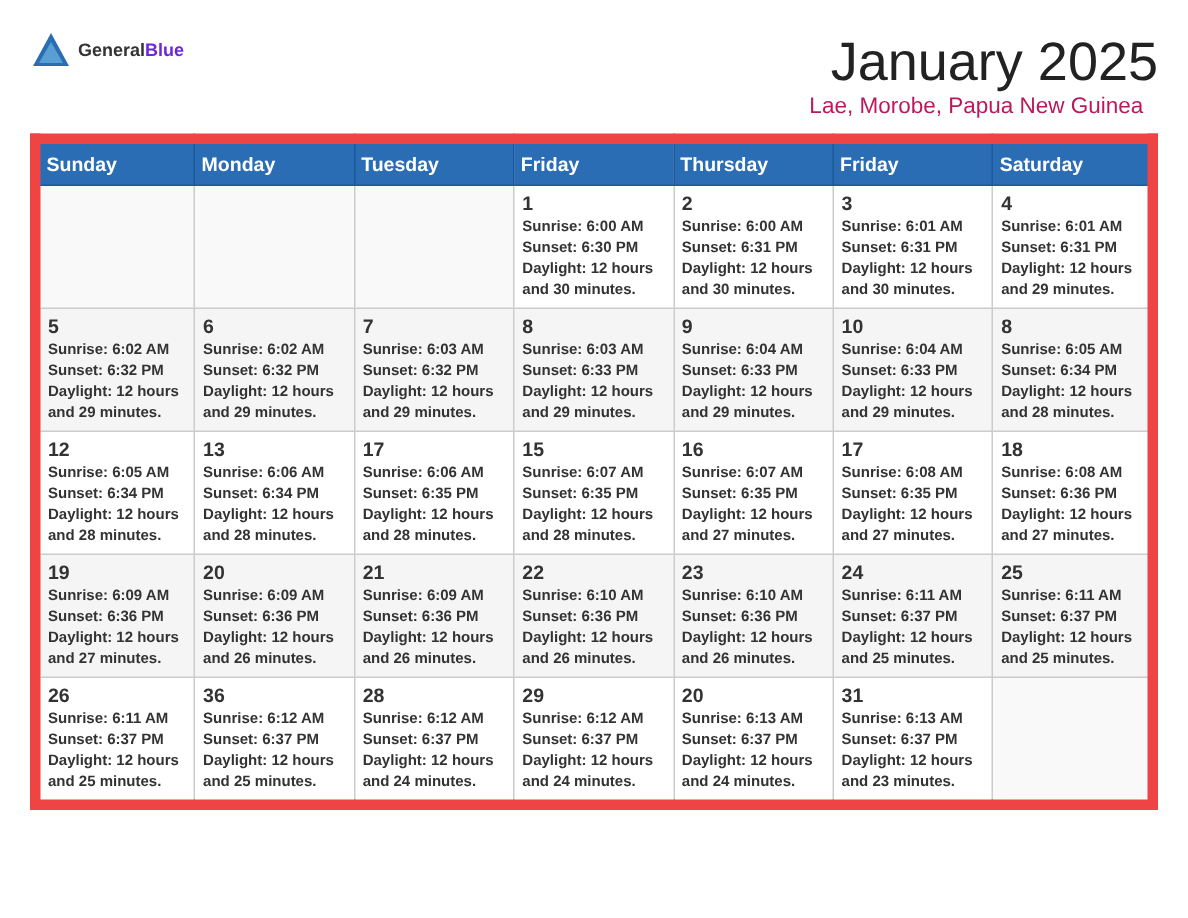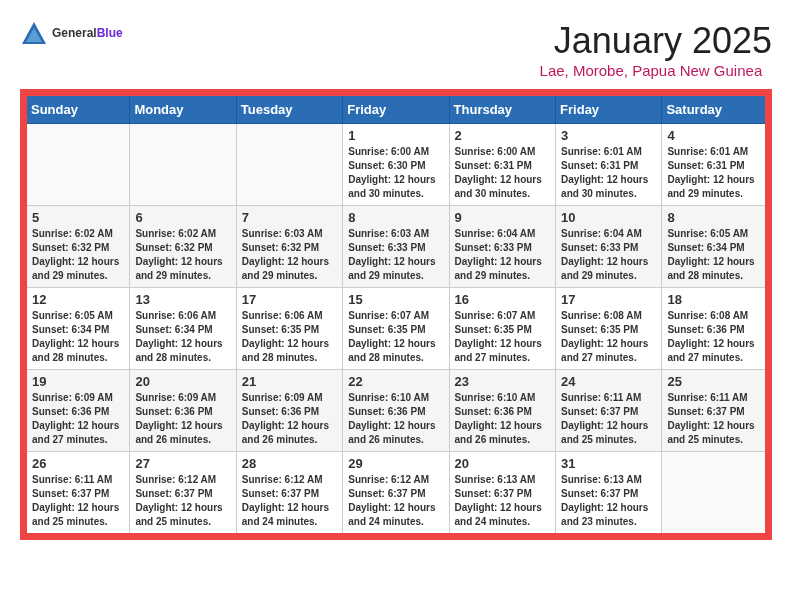--- a/index.html
+++ b/index.html
@@ -237,21 +237,21 @@
           <span class="day-num">25</span>
           <div class="day-info">Sunrise: 6:11 AM<br>Sunset: 6:37 PM<br>Daylight: 12 hours<br>and 25 minutes.</div>
         </td>
       </tr>
       <tr>
         <td>
           <span class="day-num">26</span>
           <div class="day-info">Sunrise: 6:11 AM<br>Sunset: 6:37 PM<br>Daylight: 12 hours<br>and 25 minutes.</div>
         </td>
         <td>
-          <span class="day-num">27</span>
+          <span class="day-num">36</span>
           <div class="day-info">Sunrise: 6:12 AM<br>Sunset: 6:37 PM<br>Daylight: 12 hours<br>and 25 minutes.</div>
         </td>
         <td>
           <span class="day-num">28</span>
           <div class="day-info">Sunrise: 6:12 AM<br>Sunset: 6:37 PM<br>Daylight: 12 hours<br>and 24 minutes.</div>
         </td>
         <td>
           <span class="day-num">29</span>
           <div class="day-info">Sunrise: 6:12 AM<br>Sunset: 6:37 PM<br>Daylight: 12 hours<br>and 24 minutes.</div>
         </td>

